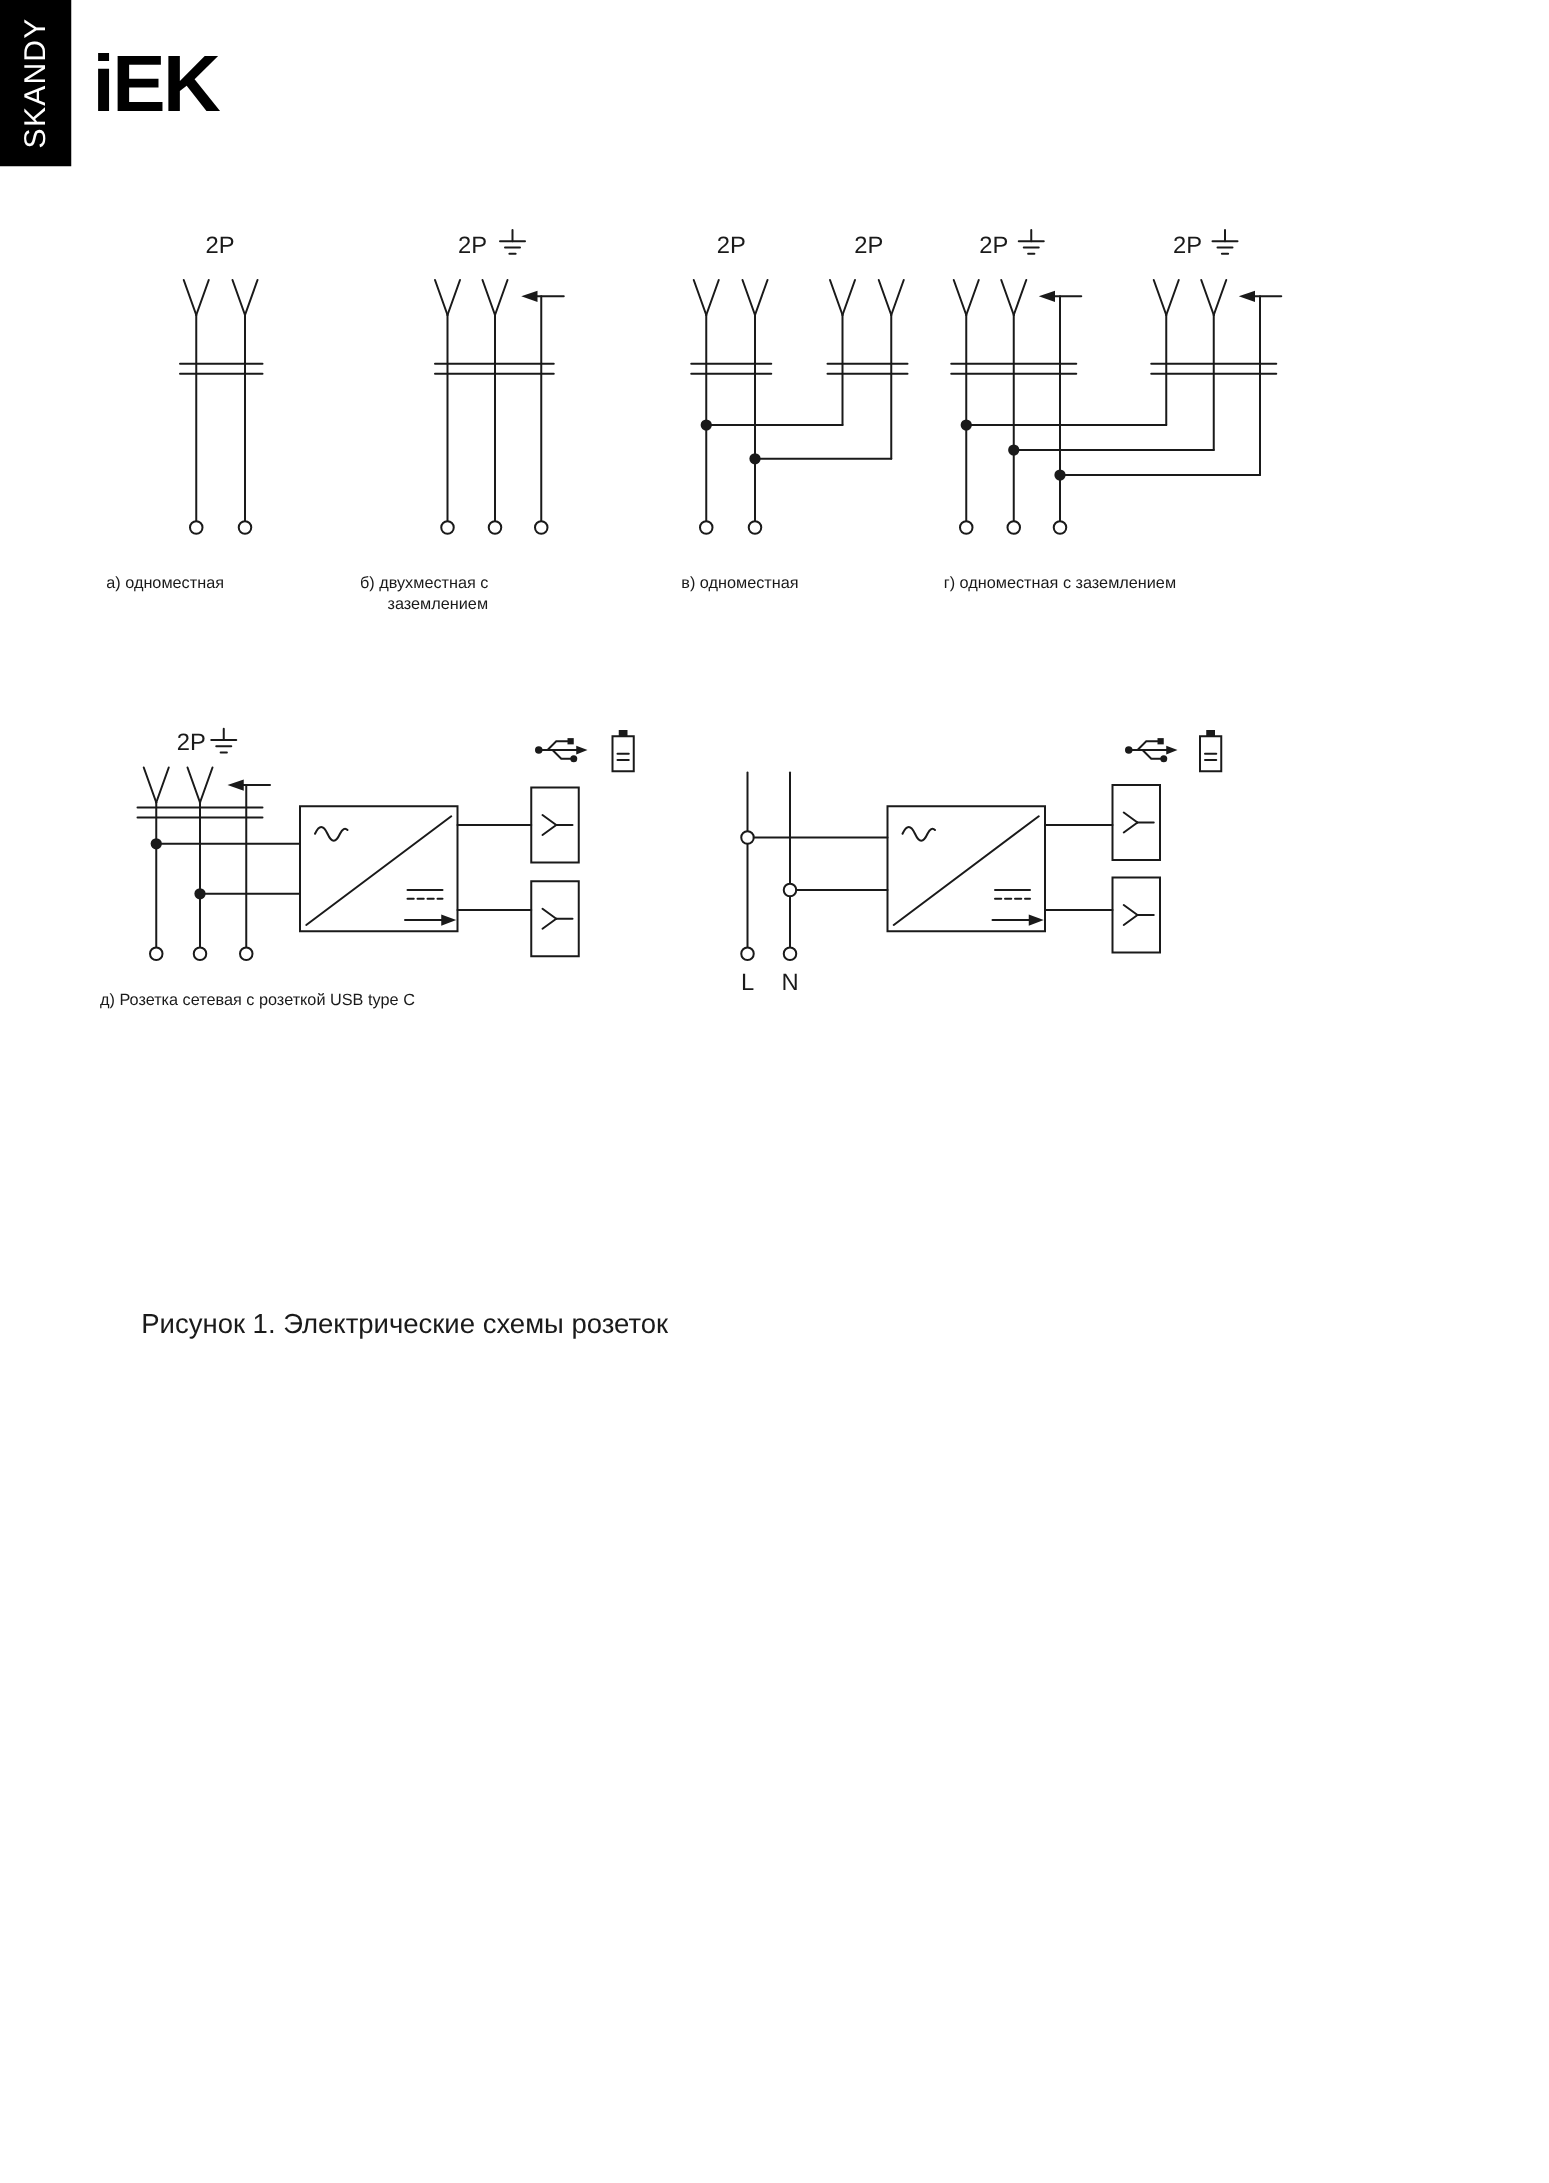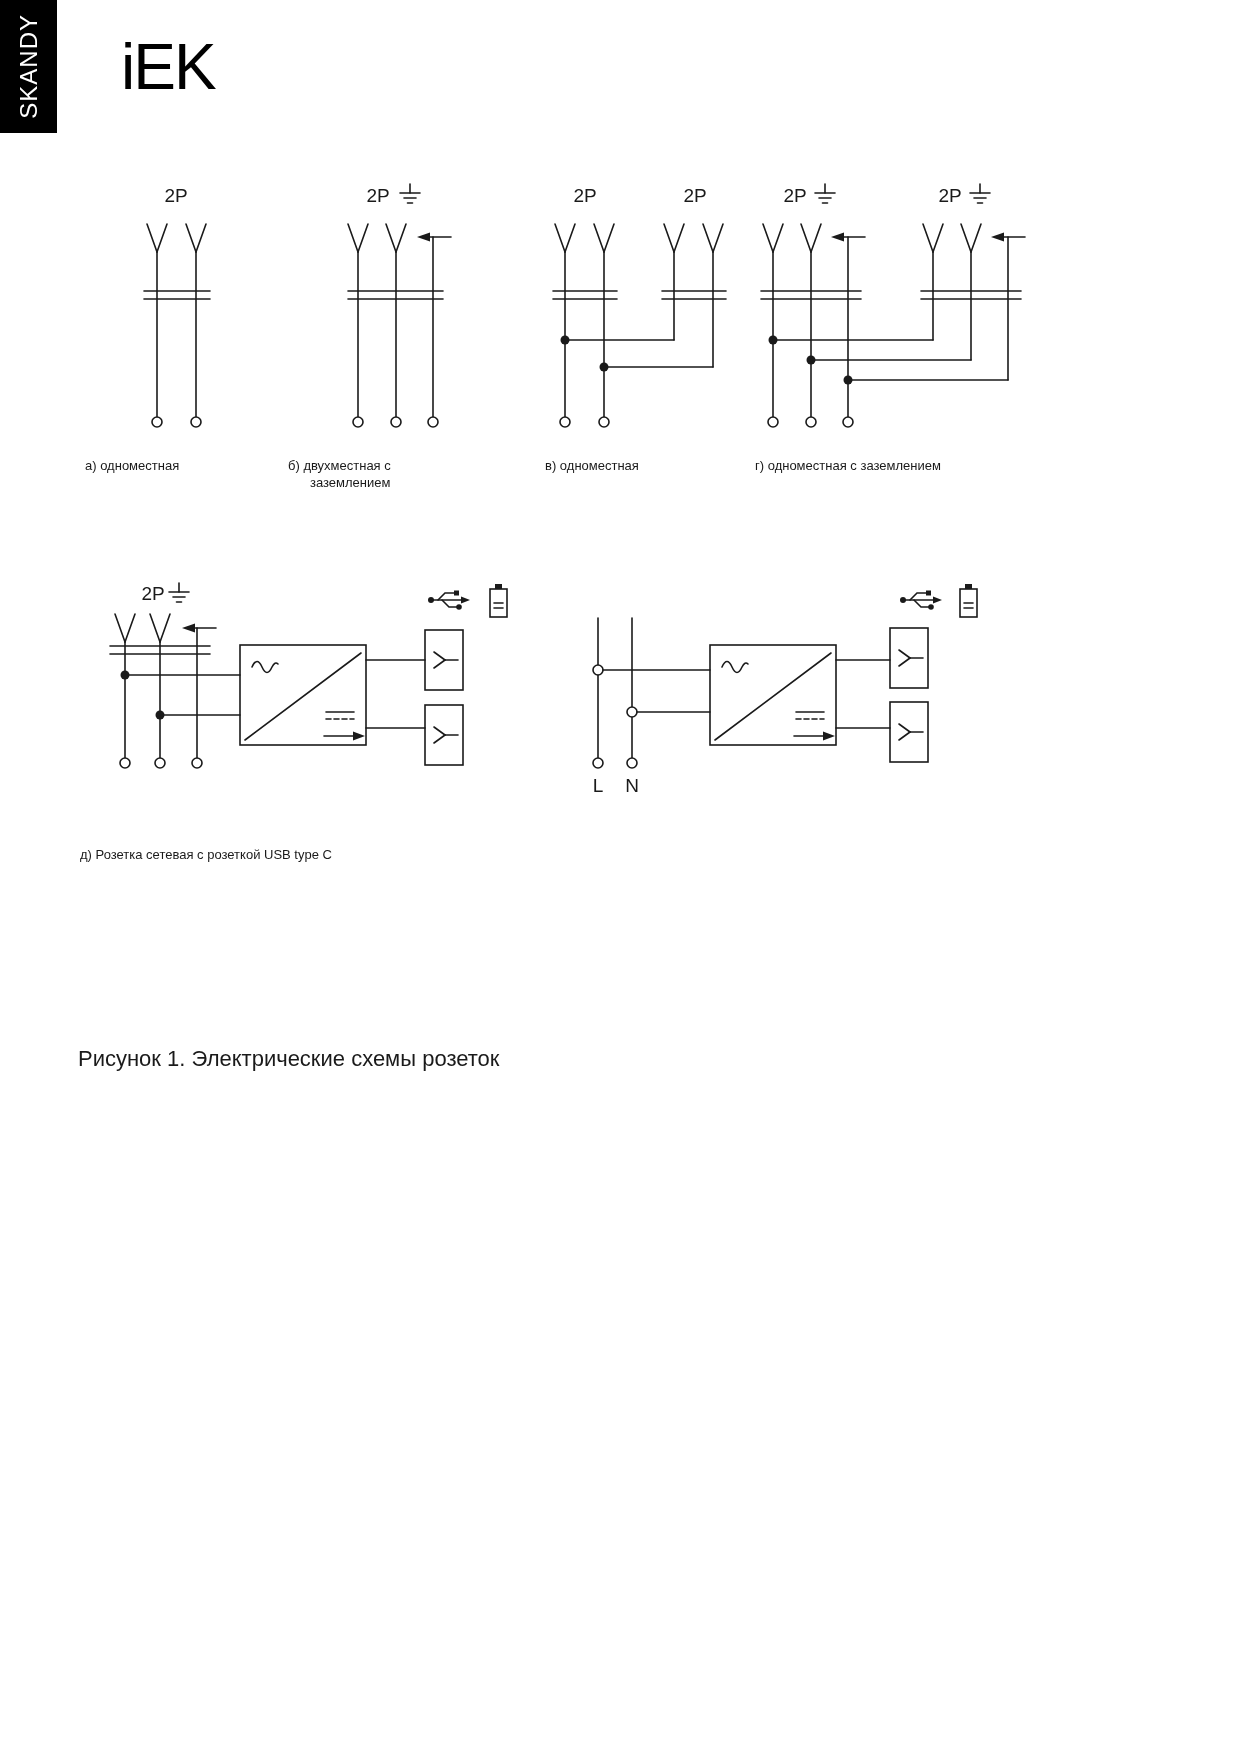--- a/index.html
+++ b/index.html
@@ -15,36 +15,35 @@
     position:absolute; left:0; top:0; width:57px; height:133px;
     background:var(--tab-bg,#000000);
     display:flex; align-items:center; justify-content:center;
   }
   .brand-tab span {
     color:#ffffff; writing-mode:vertical-rl; transform:rotate(180deg);
     font-size:24px; letter-spacing:1px;
   }
   .logo {
     position:absolute; left:74px; top:30px;
-    font-weight:normal; font-size:64px; letter-spacing:-2px;
+    font-weight:bold; font-size:64px; letter-spacing:-2px;
     color:#000;
-    margin-left:47px;
   }
   svg.diag {
     position:absolute;
     stroke:var(--ink,#1a1a1a); fill:none;
     stroke-width:1.6; stroke-linecap:round;
   }
   svg.diag text {
     fill:var(--ink,#1a1a1a); stroke:none;
     font-size:19px; font-family:"Liberation Sans", sans-serif;
   }
   .cap { position:absolute; font-size:13px; line-height:1.3; }
   .cap .ind { display:block; padding-left:22px; }
-  .figcap { position:absolute; font-size:22px; }
+  .figcap { position:absolute; font-size:22px;margin-left:35px; }
   #defs-svg { position:absolute; width:0; height:0; }
 </style>
 </head>
 <body>
 
 <svg id="defs-svg" aria-hidden="true">
   <defs>
     <g id="fork">
       <line x1="0" y1="0" x2="-10" y2="-28"></line>
       <line x1="0" y1="0" x2="10" y2="-28"></line>
@@ -296,17 +295,17 @@
     <g>
       <use href="#term" x="30" y="185"></use>
       <use href="#term" x="64" y="185"></use>
     </g>
     <text x="30" y="214" text-anchor="middle">L</text>
     <text x="64" y="214" text-anchor="middle">N</text>
     <use href="#usbicon" x="332" y="8"></use>
     <use href="#battery" x="392" y="6"></use>
   </svg>
 
-  <div class="cap" style="left:80px; top:847px">д) Розетка сетевая с розеткой USB type C</div>
+  <div class="cap" style="left:80px; top:792px">д) Розетка сетевая с розеткой USB type C</div>
 
   <div class="figcap" style="left:78px; top:1046px">Рисунок 1. Электрические схемы розеток</div>
 
 </div>
 
 </body></html>

